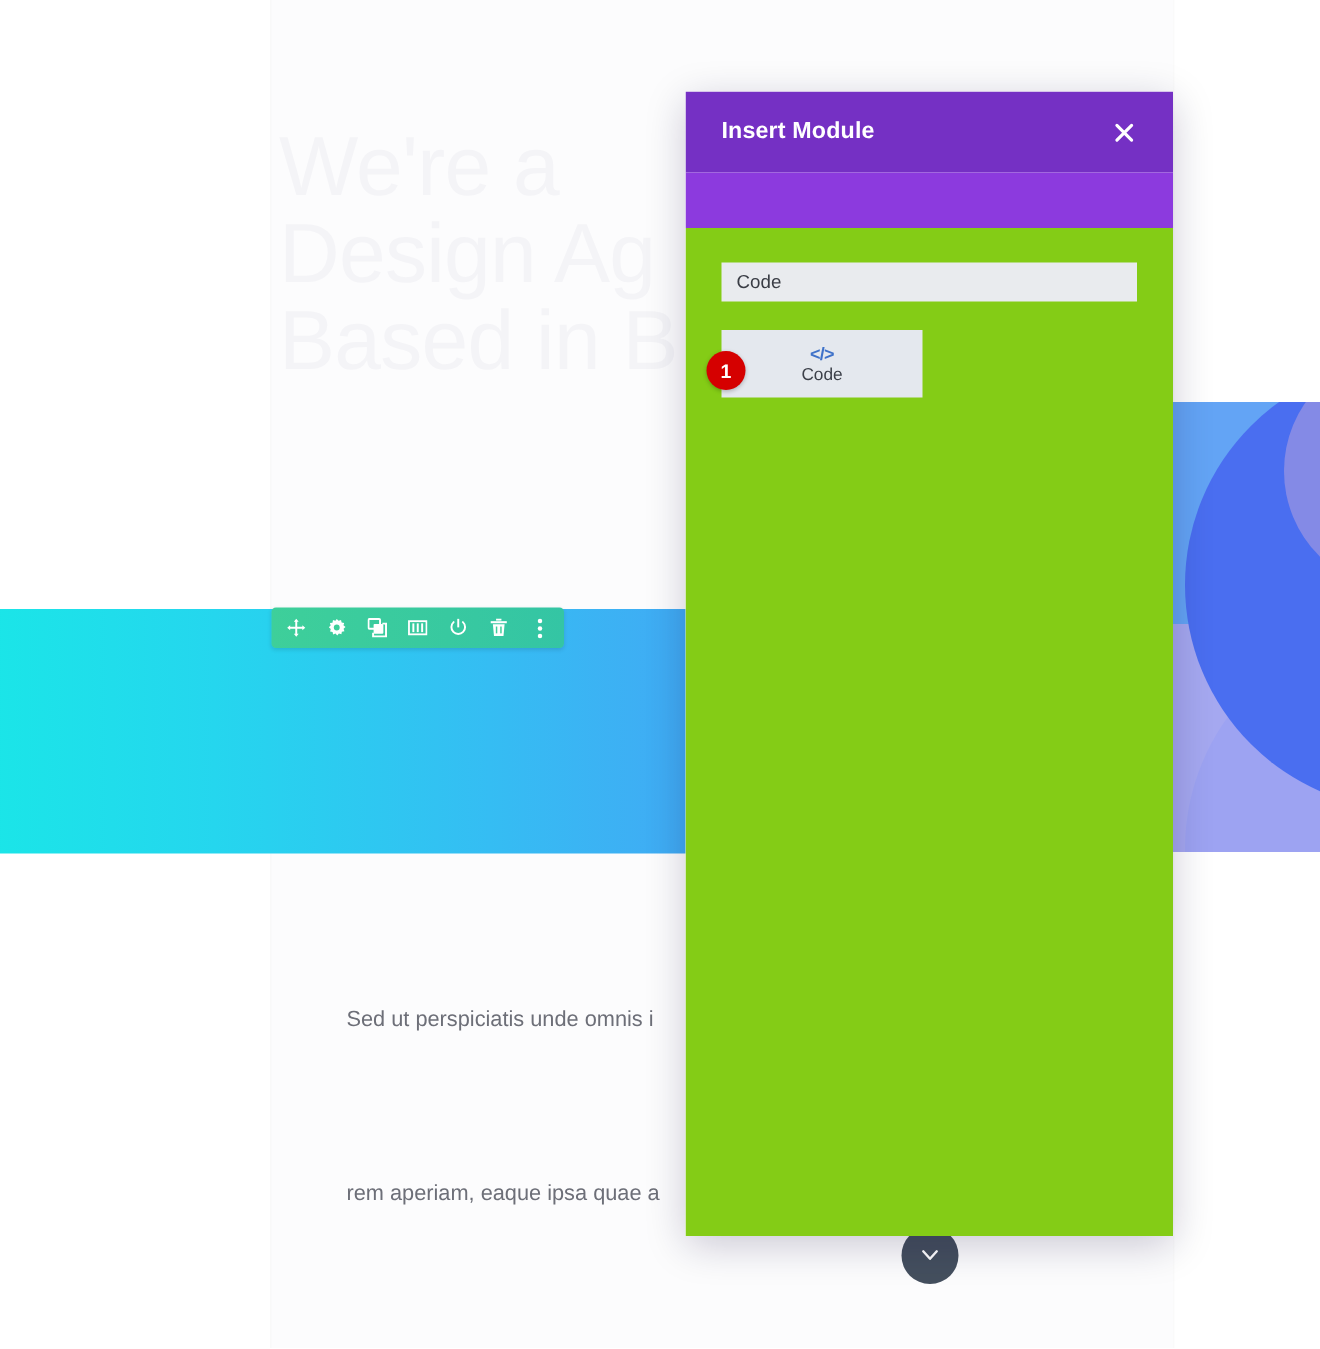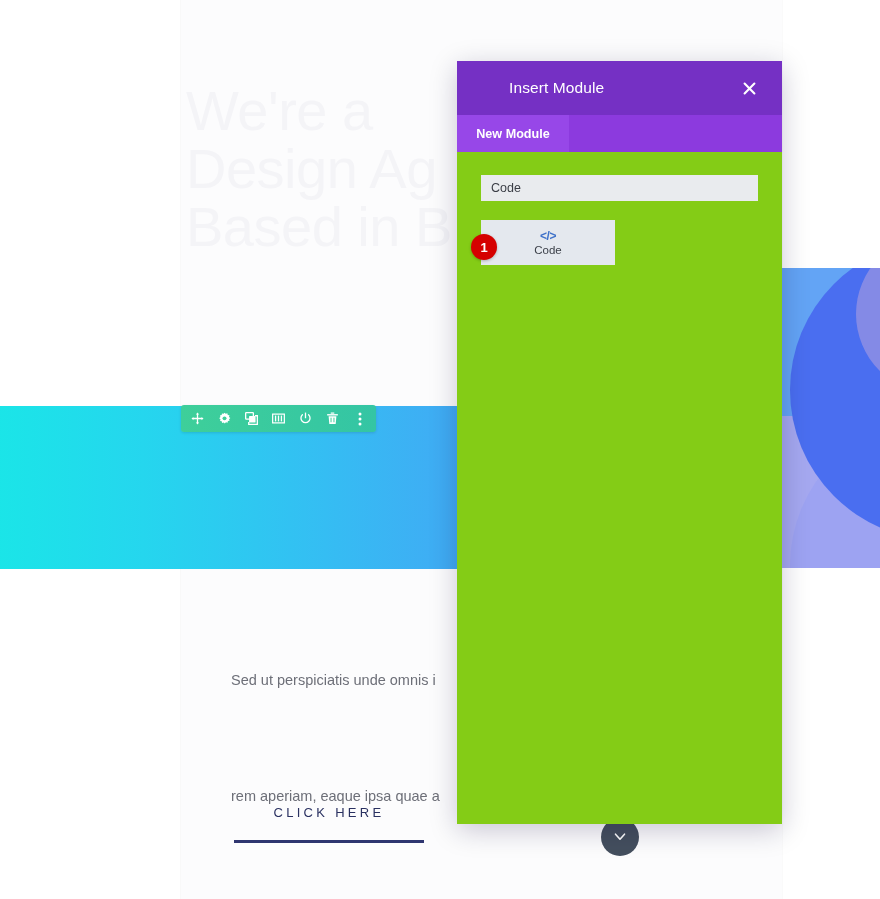--- a/index.html
+++ b/index.html
@@ -203,23 +203,22 @@
     background: #7530c4;
     display: flex;
     align-items: center;
     padding: 0 22px 0 24px;
     flex: 0 0 auto;
   }
   .modal-title {
     flex: 1 1 auto;
     color: #ffffff;
     font-size: 15.5px;
-    font-weight: normal;
+    font-weight: bold;
     letter-spacing: 0.1px;
-    margin-left: 28px;
   }
   .modal-close {
     width: 22px; height: 22px;
     display: flex; align-items: center; justify-content: center;
     cursor: pointer;
   }
   .modal-close svg { display: block; }
 
   .modal-tabs {
     height: 37px;
@@ -337,24 +336,20 @@
     <div class="gradient-banner"></div>
 
     <div class="body-copy">
       <span class="ln">Sed ut perspiciatis unde omnis i                              oloremque lau</span>
       <span class="ln">rem aperiam, eaque ipsa quae a                              eatae vitae dic</span>
       <span class="ln">explicabo. Nemo enim ipsam vo                               aut fugit, sed</span>
       
       
     </div>
 
-    <div class="click-here-wrap">
-      <span class="click-here-label">CLICK HERE</span>
-      <span class="click-here-rule"></span>
-    </div>
 
     <div class="scroll-btn">
       <svg width="14" height="14" viewBox="0 0 14 14">
         <path d="M2.5 4.2 L7 9.2 L11.5 4.2" stroke="#ffffff" stroke-width="1.6" fill="none" stroke-linecap="round" stroke-linejoin="round"></path>
       </svg>
     </div>
   </div>
 
   <div class="section-toolbar">
 
@@ -419,21 +414,20 @@
     <div class="modal-header">
       <div class="modal-title">Insert Module</div>
       <div class="modal-close">
         <svg width="15" height="15" viewBox="0 0 15 15">
           <path d="M2.6 2.6 L12.4 12.4 M12.4 2.6 L2.6 12.4" stroke="#ffffff" stroke-width="2.1" stroke-linecap="round"></path>
         </svg>
       </div>
     </div>
 
     <div class="modal-tabs">
-      <div class="modal-tab tab-new">New Module</div>
     </div>
 
     <div class="modal-body">
 
       <input class="search-field" type="text" value="Code" style="">
 
       <div class="module-grid">
         <div class="module-tile">
           <span class="tile-icon">&lt;/&gt;</span>
           <span class="tile-label">Code</span>

